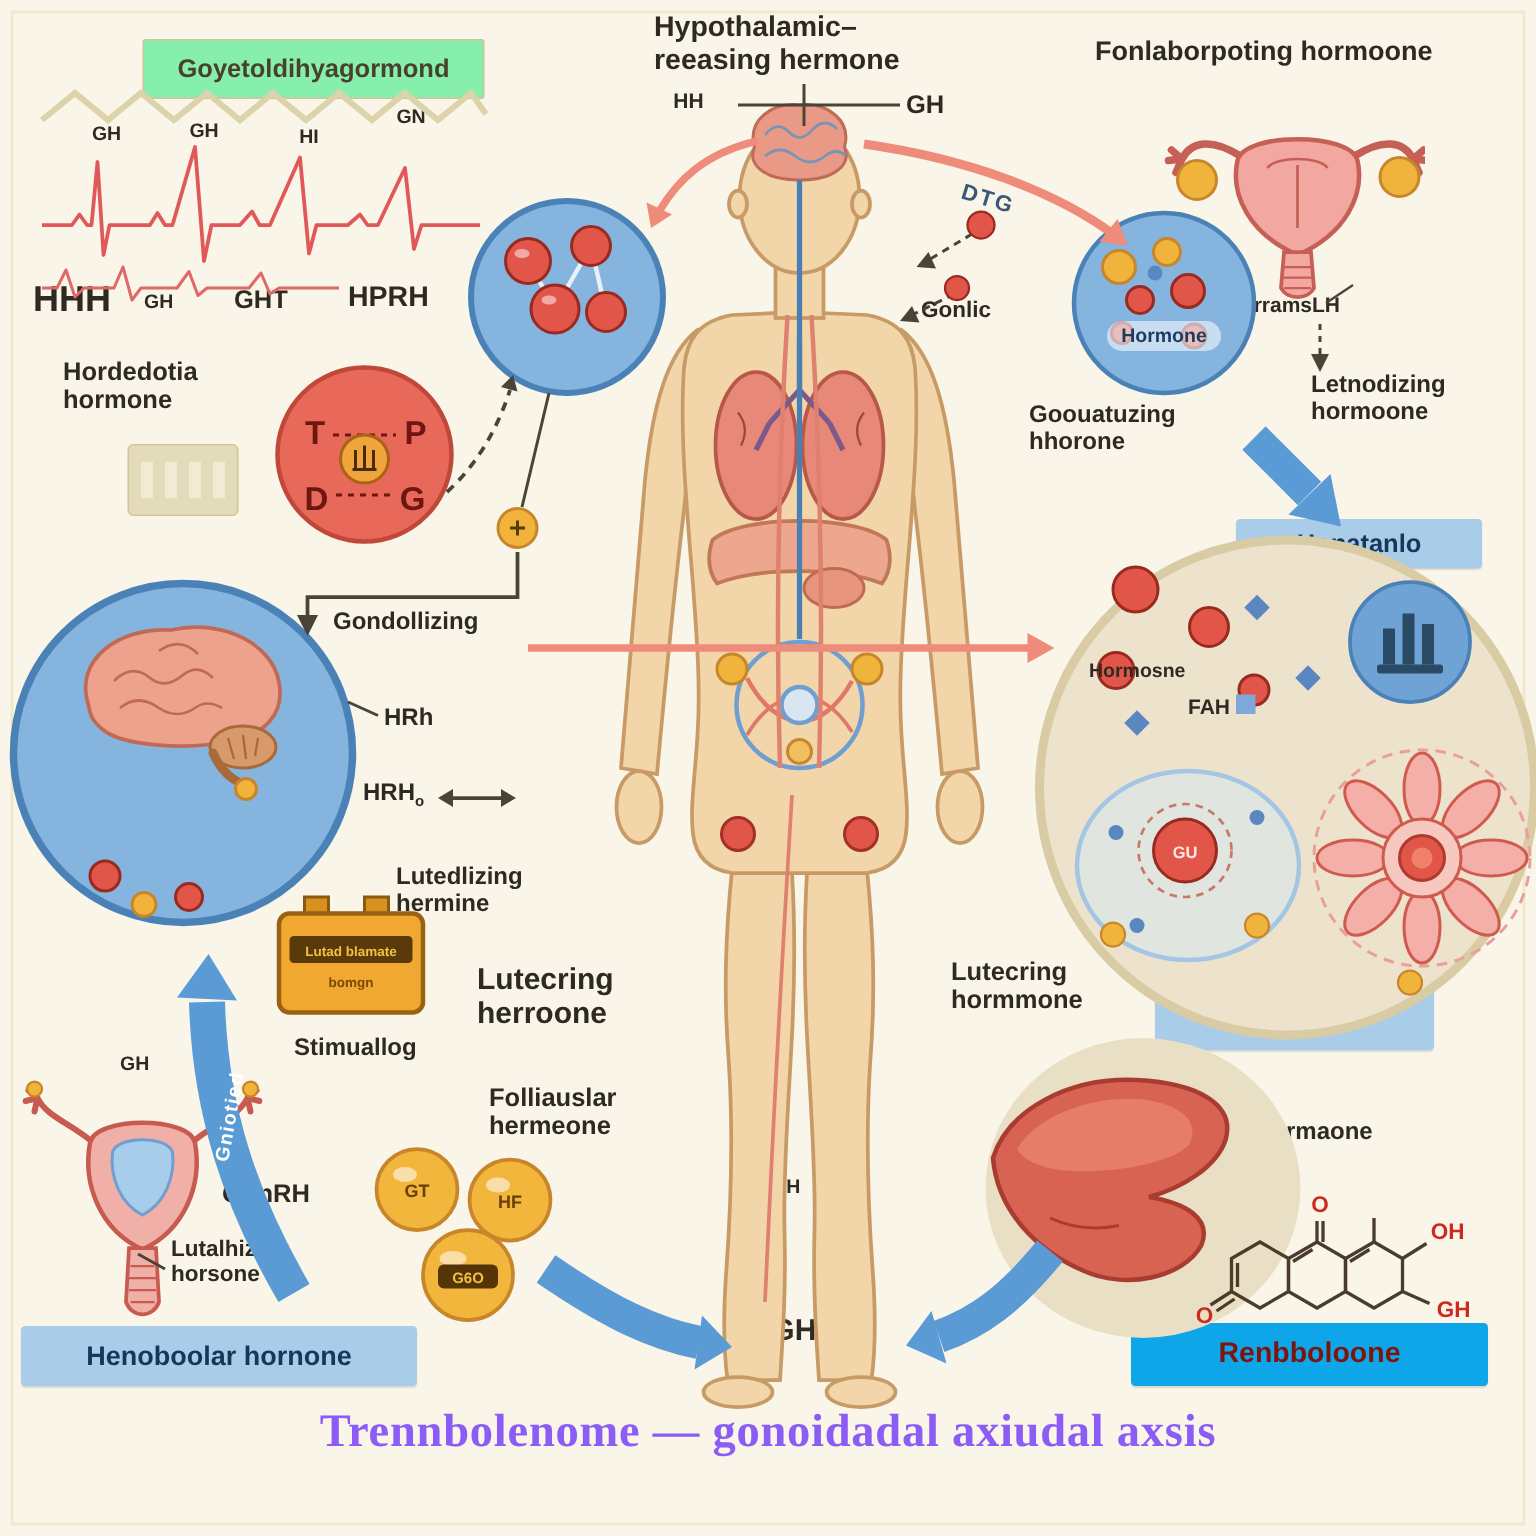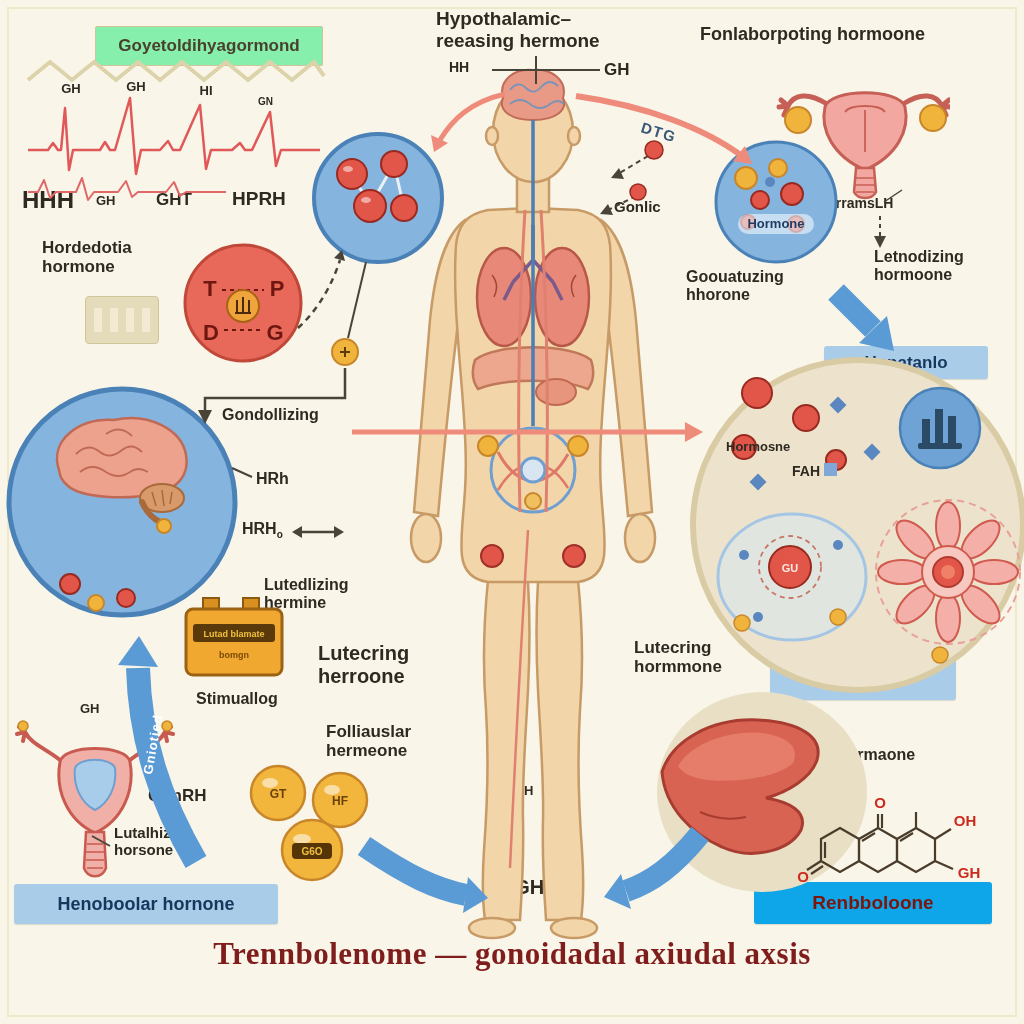--- a/index.html
+++ b/index.html
@@ -12,38 +12,38 @@
        font-weight:700;white-space:pre-line;line-height:1.15;}
   .bluebox{background:#a9cce9;color:#17365c;border-radius:3px;box-shadow:0 1px 1px rgba(0,0,0,.12);}
   .beigebox{background:#86efac;border:1px solid #d0c49c;color:#49402e;border-radius:2px;}
   .redbox{background:#0ea5e9;color:#7c150c;border-radius:3px;box-shadow:0 1px 1px rgba(0,0,0,.12);}
   .band{background:rgba(255,255,255,.28);color:#17365c;border-radius:6px;}
   .underline{border-bottom:2px solid #2e2a22;padding-bottom:1px;}
   .tag{background:#f0b43c;color:#4a2a08;border-radius:2px;}
   .eq{position:absolute;background:#e4dbba;border:1px solid #d0c49a;border-radius:4px;
       display:flex;align-items:center;justify-content:center;gap:8px;}
   .eq i{display:block;width:8px;height:24px;background:#f2ead2;}
-  .title-bottom{font-family:"Liberation Serif",serif;letter-spacing:.5px;color:#7f1d1d;}
+  .title-bottom{font-family:"Liberation Serif",serif;letter-spacing:.5px;color:#8b5cf6;}
 </style>
 </head>
 <body>
 
 <div class="canvas">
   <div class="frame"></div>
 
   <svg class="ill" style="left:20px;top:50px;z-index:2" width="310" height="160">
     <polyline points="8,30 30,12 52,30 74,12 96,30 118,12 140,30 162,12 184,30 206,12 228,30 250,12 272,30 294,12 304,26" fill="none" stroke="#ddd3ab" stroke-width="4"></polyline>
     <path d="M8,100 L28,100 L33,93 L38,100 L41,100 L45,58 L49,120 L53,100 L72,100 L80,100 L85,92 L90,100 L95,100 L110,48 L116,124 L121,100 L140,100 L148,91 L153,100 L160,100 L180,55 L186,119 L191,100 L212,100 L220,93 L225,100 L232,100 L250,62 L256,116 L261,100 L282,100 L300,100" fill="none" stroke="#e05858" stroke-width="2.5" stroke-linejoin="round"></path>
     <path d="M8,142 L18,142 L24,130 L30,148 L36,142 L56,142 L62,128 L68,150 L74,142 L98,142 L106,131 L112,147 L118,142 L146,142 L154,132 L160,146 L166,142 L196,142 L206,142" fill="none" stroke="#e06868" stroke-width="2" stroke-linejoin="round"></path>
   </svg>
   <div class="box beigebox" style="left:95px;top:26px;width:226px;height:38px;font-size:17px">Goyetoldihyagormond</div>
   <div class="lbl" style="left:55px;top:82px;width:32px;text-align:center;font-size:13px">GH</div>
   <div class="lbl" style="left:120px;top:80px;width:32px;text-align:center;font-size:13px">GH</div>
   <div class="lbl" style="left:190px;top:84px;width:32px;text-align:center;font-size:13px">HI</div>
-  <div class="lbl" style="left:258px;top:96px;width:32px;text-align:left;font-size:10px">GN</div>
+  <div class="lbl" style="left:258px;top:71px;width:32px;text-align:center;font-size:13px">GN</div>
   <div class="lbl" style="left:22px;top:186px;font-size:24px">HHH</div>
   <div class="lbl" style="left:96px;top:194px;font-size:13px">GH</div>
   <div class="lbl" style="left:156px;top:190px;font-size:17px">GHT</div>
   <div class="lbl" style="left:232px;top:188px;font-size:19px">HPRH</div>
   <div class="lbl" style="left:42px;top:238px;font-size:17px">Hordedotia
 hormone</div>
   <div class="eq" style="left:85px;top:296px;width:72px;height:46px">
       <i></i>
       <i></i>
       <i></i>
@@ -80,21 +80,21 @@
       <ellipse cx="56" cy="70" rx="5" ry="3" fill="rgba(255,255,255,.5)"></ellipse>
     </g>
   </svg>
   <div class="lbl underline" style="left:356px;top:206px;font-size:15px">HI</div>
   <div class="box tag" style="left:382px;top:226px;width:36px;height:15px;font-size:9px">GnH</div>
 
   <div class="lbl" style="left:436px;top:8px;width:220px;font-size:19px">Hypothalamic–
 reeasing hermone</div>
   <div class="lbl" style="left:430px;top:60px;width:58px;text-align:center;font-size:14px">HH</div>
   <div class="lbl" style="left:604px;top:60px;font-size:17px">GH</div>
-  <div class="lbl" style="left:700px;top:24px;width:285px;font-size:18px">Fonlaborpoting hormoone</div>
+  <div class="lbl" style="left:700px;top:24px;width:285px;text-align:center;font-size:18px">Fonlaborpoting hormoone</div>
   <div class="lbl" style="left:614px;top:198px;font-size:15px">Gonlic</div>
 
   <svg class="ill" style="left:380px;top:60px;z-index:2" width="330" height="880">
     <g stroke="#c79a66" stroke-width="2.5" fill="#f2d6aa">
       <path d="M85,160 C65,175 55,210 50,260 C46,310 40,380 34,452 L58,456 C64,390 70,330 76,280 C80,240 86,200 96,178 Z"></path>
       <path d="M221,160 C241,175 251,210 256,260 C260,310 266,380 272,452 L248,456 C242,390 236,330 230,280 C226,240 220,200 210,178 Z"></path>
       <ellipse cx="46" cy="478" rx="15" ry="24"></ellipse>
       <ellipse cx="260" cy="478" rx="15" ry="24"></ellipse>
       <path d="M108,520 C104,560 102,600 106,650 C109,700 107,750 104,790 C102,820 103,845 105,860 L140,860 C142,830 144,800 143,760 C142,720 146,670 148,630 C150,590 150,555 148,522 Z"></path>
       <path d="M198,520 C202,560 204,600 200,650 C197,700 199,750 202,790 C204,820 203,845 201,860 L166,860 C164,830 162,800 163,760 C164,720 160,670 158,630 C156,590 156,555 158,522 Z"></path>

